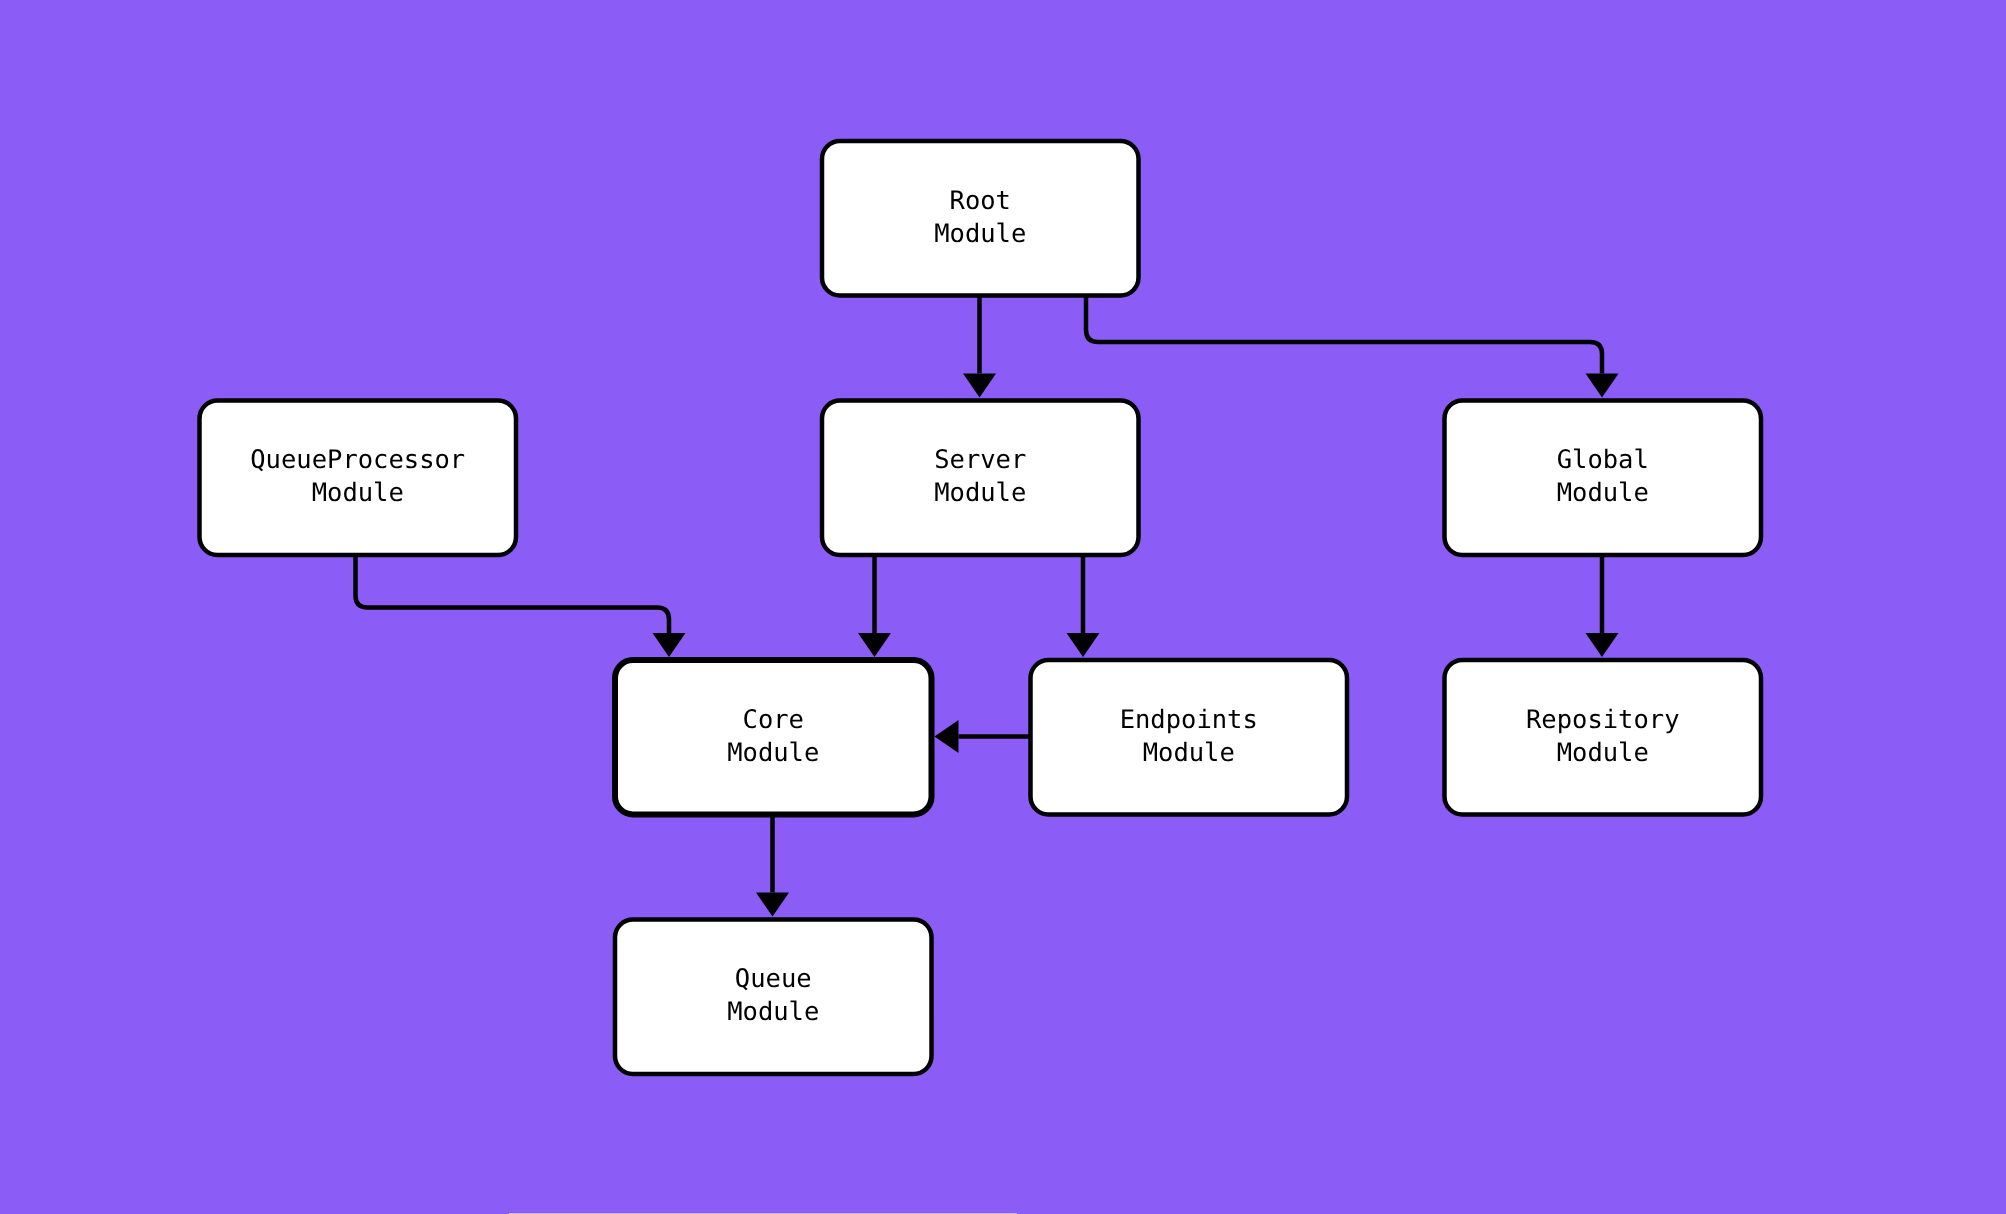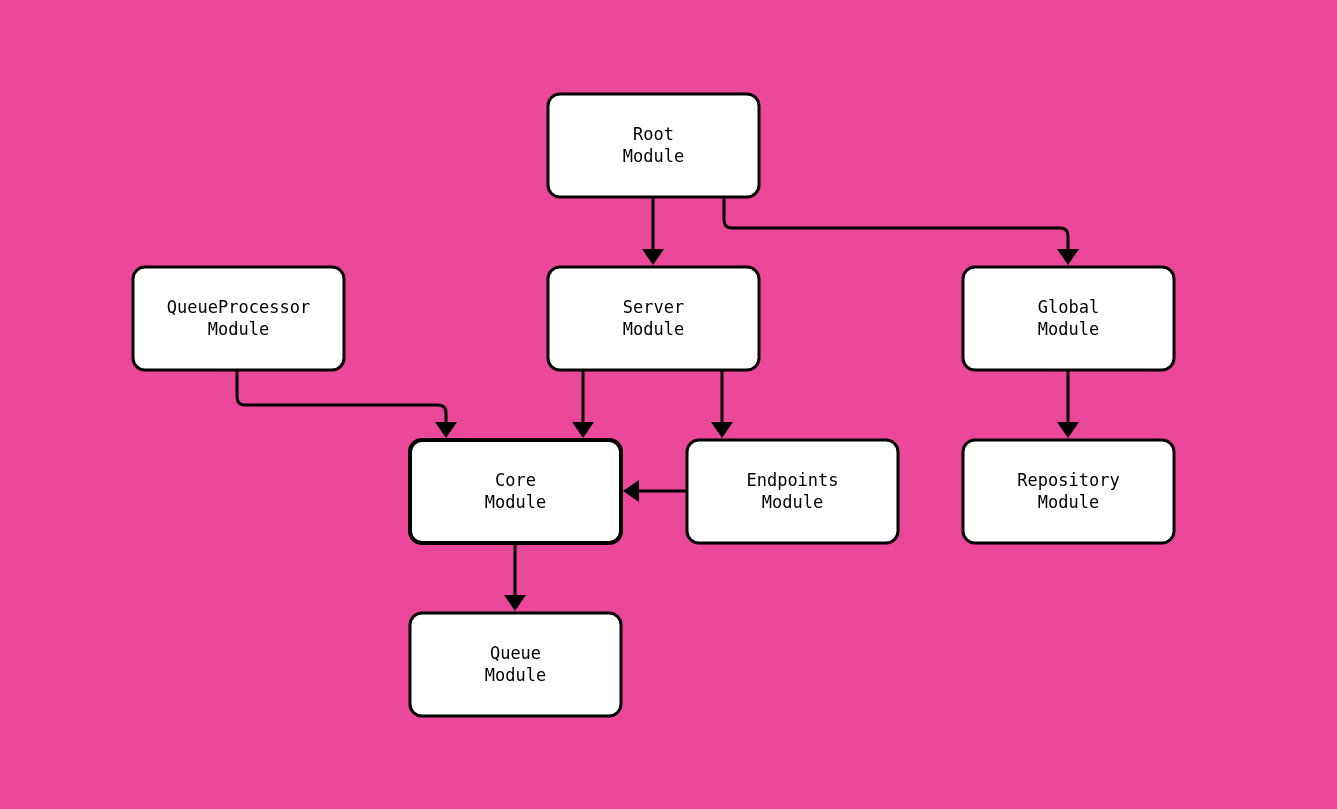--- a/index.html
+++ b/index.html
@@ -11,21 +11,21 @@
   body {
     width: 1337px;
     height: 809px;
     overflow: hidden;
     font-family: "DejaVu Sans Mono", monospace;
   }
   #diagram-root {
     position: relative;
     width: 1337px;
     height: 809px;
-    background: #ec4899;
+    background: #8b5cf6;
   }
   svg#diagram-canvas {
     display: block;
     width: 1337px;
     height: 809px;
   }
   .node-box {
     fill: #ffffff;
     stroke: #000000;
     stroke-width: 3;

